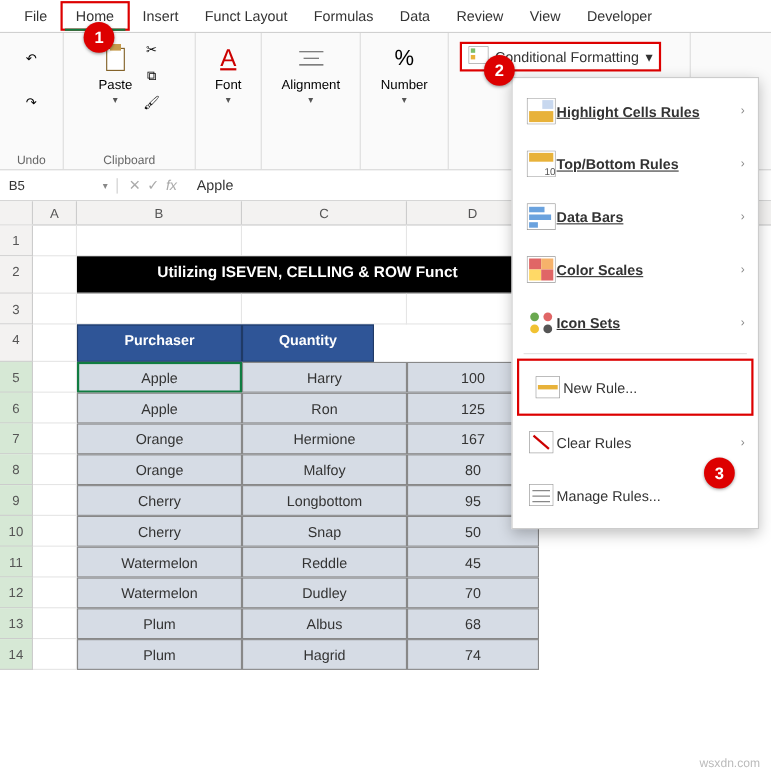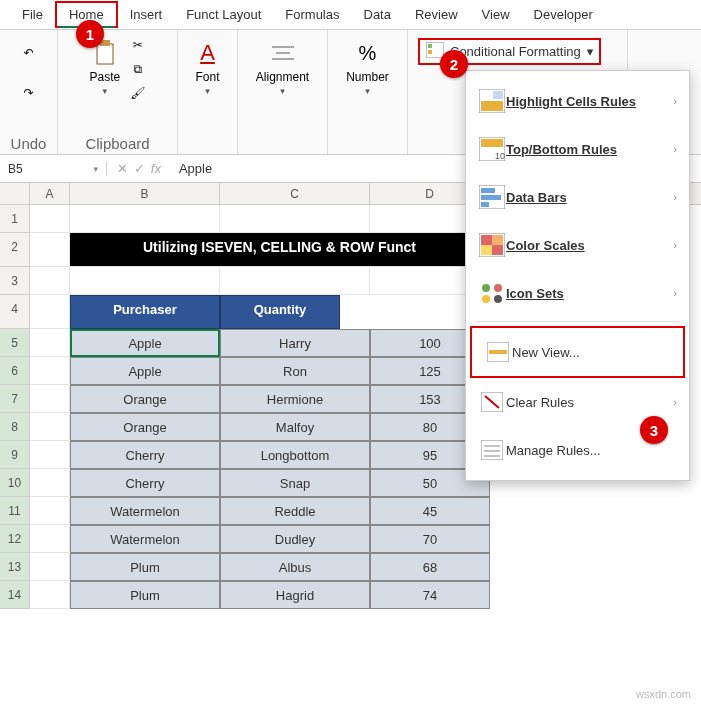--- a/index.html
+++ b/index.html
@@ -10,21 +10,21 @@
 .menubar .item { padding: 4px 12px; cursor: pointer; position: relative; }
 .menubar .item.active { border: 2px solid #d00; background: #fff; }
 .menubar .item.active::after { content: ''; position: absolute; bottom: -2px; left: 2px; right: 2px; height: 2px; background: #107c41; }
 
 
 .callout { position: absolute; width: 28px; height: 28px; border-radius: 50%; background: #d00; color: #fff; font-weight: bold; font-size: 15px; display: flex; align-items: center; justify-content: center; z-index: 50; box-shadow: 0 1px 3px rgba(0,0,0,.4); }
 
 
 .ribbon { display: flex; border-bottom: 1px solid #ccc; height: 125px; background: #fafafa; }
 .ribbon-group { border-right: 1px solid #ddd; padding: 6px 10px 2px; display: flex; flex-direction: column; justify-content: space-between; align-items: center; }
-.ribbon-group .label { font-size: 15px; color: #666; text-align: center; padding-top: 2px; }
+.ribbon-group .label { font-size: 11px; color: #666; text-align: center; padding-top: 2px; }
 .ribbon-controls { display: flex; gap: 6px; align-items: flex-start; }
 .ribbon-btn { background: none; border: none; display: flex; flex-direction: column; align-items: center; gap: 2px; padding: 2px; font-size: 12px; cursor: pointer; }
 .ribbon-btn .caret { font-size: 9px; color: #555; }
 .icon-box { width: 30px; height: 30px; display: flex; align-items: center; justify-content: center; }
 .stack { display: flex; flex-direction: column; gap: 6px; align-items: center; }
 
 
 .cond-fmt-btn { border: 2px solid #d00; padding: 2px 6px; display: flex; align-items: center; gap: 6px; background: #fff; cursor: pointer; }
 
 
@@ -219,21 +219,21 @@
         <div class="cell " style="width: 40px;"></div>
         <div class="cell data-cell" style="width: 150px;">Apple</div>
         <div class="cell data-cell" style="width: 150px;">Ron</div>
         <div class="cell data-cell" style="width: 120px;">125</div>
       </div>
       <div class="row">
         <div class="row-h sel">7</div>
         <div class="cell " style="width: 40px;"></div>
         <div class="cell data-cell" style="width: 150px;">Orange</div>
         <div class="cell data-cell" style="width: 150px;">Hermione</div>
-        <div class="cell data-cell" style="width: 120px;">153</div>
+        <div class="cell data-cell" style="width: 120px;">167</div>
       </div>
       <div class="row">
         <div class="row-h sel">8</div>
         <div class="cell " style="width: 40px;"></div>
         <div class="cell data-cell" style="width: 150px;">Orange</div>
         <div class="cell data-cell" style="width: 150px;">Malfoy</div>
         <div class="cell data-cell" style="width: 120px;">80</div>
       </div>
       <div class="row">
         <div class="row-h sel">9</div>
@@ -341,21 +341,21 @@
       <span class="arrow">›</span>
     </div>
     <div class="sep"></div>
     <div class="menu-item highlighted">
       <span class="menu-icon">
         <svg width="22" height="20">
           <rect x="0" y="0" width="22" height="20" fill="#fff" stroke="#888"></rect>
           <rect x="2" y="8" width="18" height="4" fill="#e8b23a"></rect>
         </svg>
       </span>
-      <span class="lbl">New View...</span>
+      <span class="lbl">New Rule...</span>
     </div>
     <div class="menu-item">
       <span class="menu-icon">
         <svg width="22" height="20">
           <rect x="0" y="0" width="22" height="20" fill="#fff" stroke="#888"></rect>
           <line x1="4" y1="4" x2="18" y2="16" stroke="#c00" stroke-width="2"></line>
         </svg>
       </span>
       <span class="lbl">Clear Rules</span>
       <span class="arrow">›</span>

